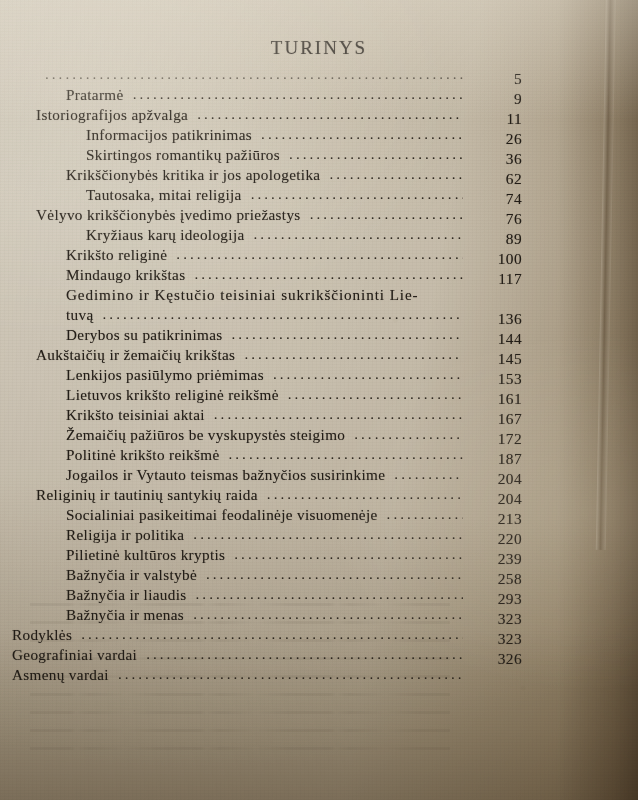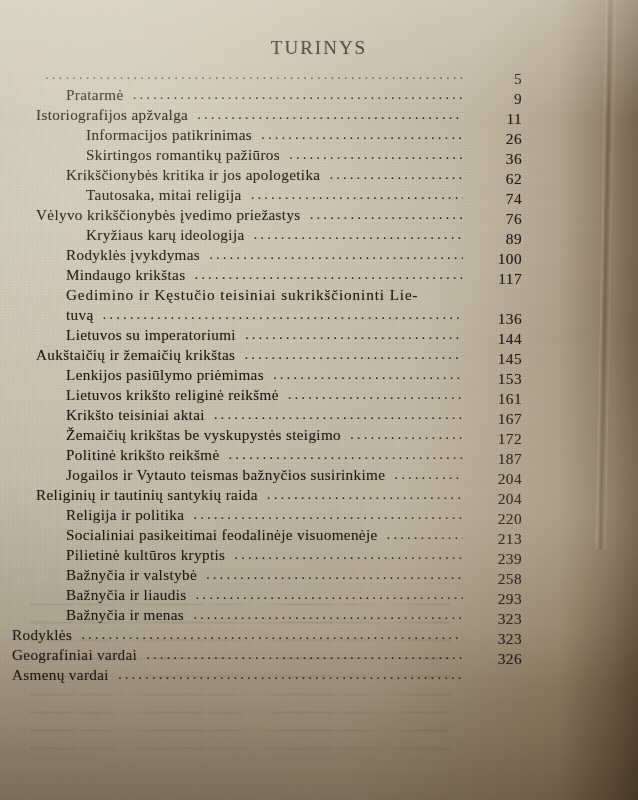--- a/index.html
+++ b/index.html
@@ -241,41 +241,41 @@
           <span class="label">Vėlyvo krikščionybės įvedimo priežastys</span>
           <span class="leader"></span>
           <span class="page">76</span>
         </div>
         <div class="toc-row lvl3">
           <span class="label">Kryžiaus karų ideologija</span>
           <span class="leader"></span>
           <span class="page">89</span>
         </div>
         <div class="toc-row lvl2">
-          <span class="label">Rodyklės įvykdymas</span>
+          <span class="label">Krikšto religinė</span>
           <span class="leader"></span>
           <span class="page">100</span>
         </div>
         <div class="toc-row lvl2">
           <span class="label">Mindaugo krikštas</span>
           <span class="leader"></span>
           <span class="page">117</span>
         </div>
         <div class="toc-row lvl2 wrap-head">
           <span class="label">Gedimino ir Kęstučio teisiniai sukrikščioninti Lie-</span>
           <span class="leader"></span>
           <span class="page"></span>
         </div>
         <div class="toc-row lvl2">
           <span class="label">tuvą</span>
           <span class="leader"></span>
           <span class="page">136</span>
         </div>
         <div class="toc-row lvl2">
-          <span class="label">Lietuvos su imperatoriumi</span>
+          <span class="label">Derybos su patikrinimas</span>
           <span class="leader"></span>
           <span class="page">144</span>
         </div>
         <div class="toc-row lvl1">
           <span class="label">Aukštaičių ir žemaičių krikštas</span>
           <span class="leader"></span>
           <span class="page">145</span>
         </div>
         <div class="toc-row lvl2">
           <span class="label">Lenkijos pasiūlymo priėmimas</span>
@@ -286,48 +286,48 @@
           <span class="label">Lietuvos krikšto religinė reikšmė</span>
           <span class="leader"></span>
           <span class="page">161</span>
         </div>
         <div class="toc-row lvl2">
           <span class="label">Krikšto teisiniai aktai</span>
           <span class="leader"></span>
           <span class="page">167</span>
         </div>
         <div class="toc-row lvl2">
-          <span class="label">Žemaičių krikštas be vyskupystės steigimo</span>
+          <span class="label">Žemaičių pažiūros be vyskupystės steigimo</span>
           <span class="leader"></span>
           <span class="page">172</span>
         </div>
         <div class="toc-row lvl2">
           <span class="label">Politinė krikšto reikšmė</span>
           <span class="leader"></span>
           <span class="page">187</span>
         </div>
         <div class="toc-row lvl2">
           <span class="label">Jogailos ir Vytauto teismas bažnyčios susirinkime</span>
           <span class="leader"></span>
           <span class="page">204</span>
         </div>
         <div class="toc-row lvl1">
           <span class="label">Religinių ir tautinių santykių raida</span>
           <span class="leader"></span>
           <span class="page">204</span>
         </div>
         <div class="toc-row lvl2">
+          <span class="label">Socialiniai pasikeitimai feodalinėje visuomenėje</span>
+          <span class="leader"></span>
+          <span class="page">213</span>
+        </div>
+        <div class="toc-row lvl2">
           <span class="label">Religija ir politika</span>
           <span class="leader"></span>
           <span class="page">220</span>
-        </div>
-        <div class="toc-row lvl2">
-          <span class="label">Socialiniai pasikeitimai feodalinėje visuomenėje</span>
-          <span class="leader"></span>
-          <span class="page">213</span>
         </div>
         <div class="toc-row lvl2">
           <span class="label">Pilietinė kultūros kryptis</span>
           <span class="leader"></span>
           <span class="page">239</span>
         </div>
         <div class="toc-row lvl2">
           <span class="label">Bažnyčia ir valstybė</span>
           <span class="leader"></span>
           <span class="page">258</span>

